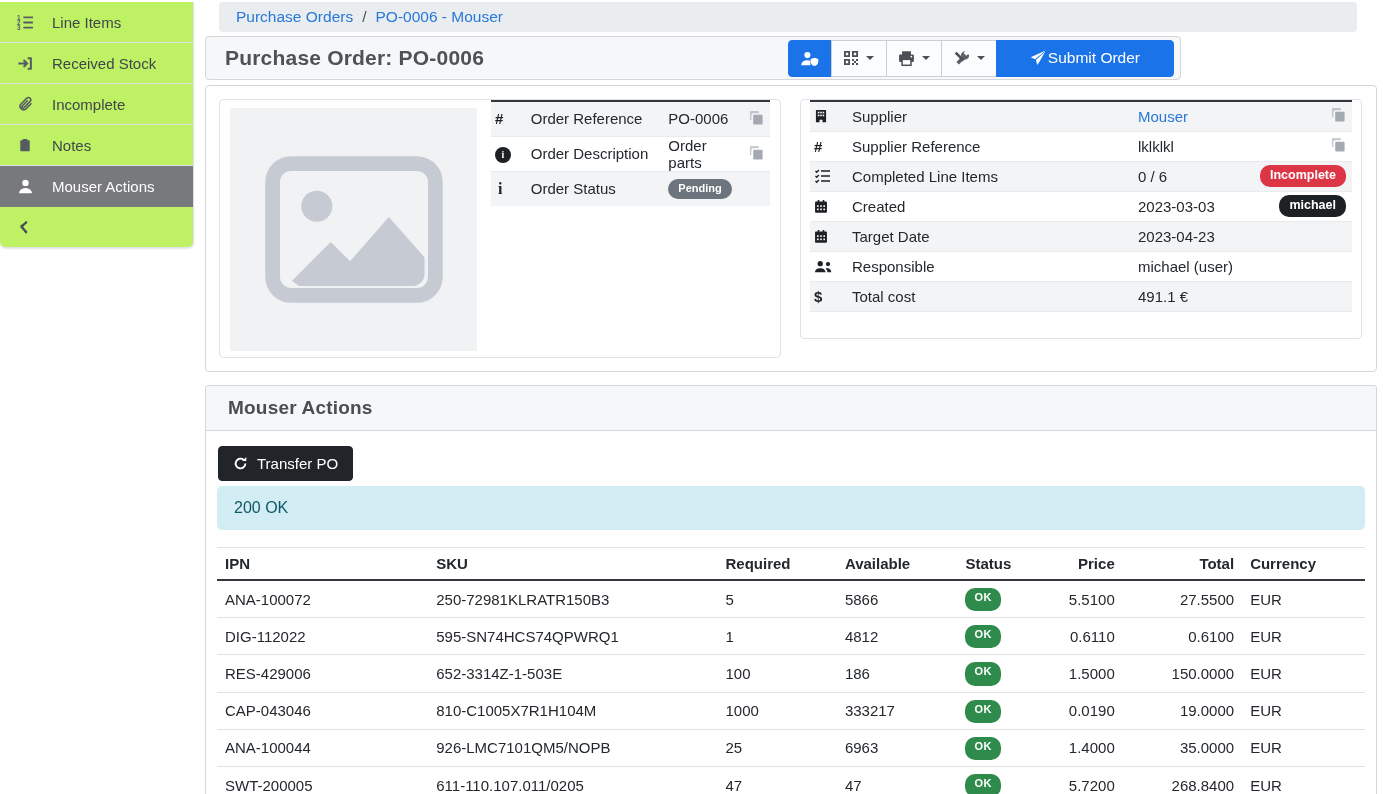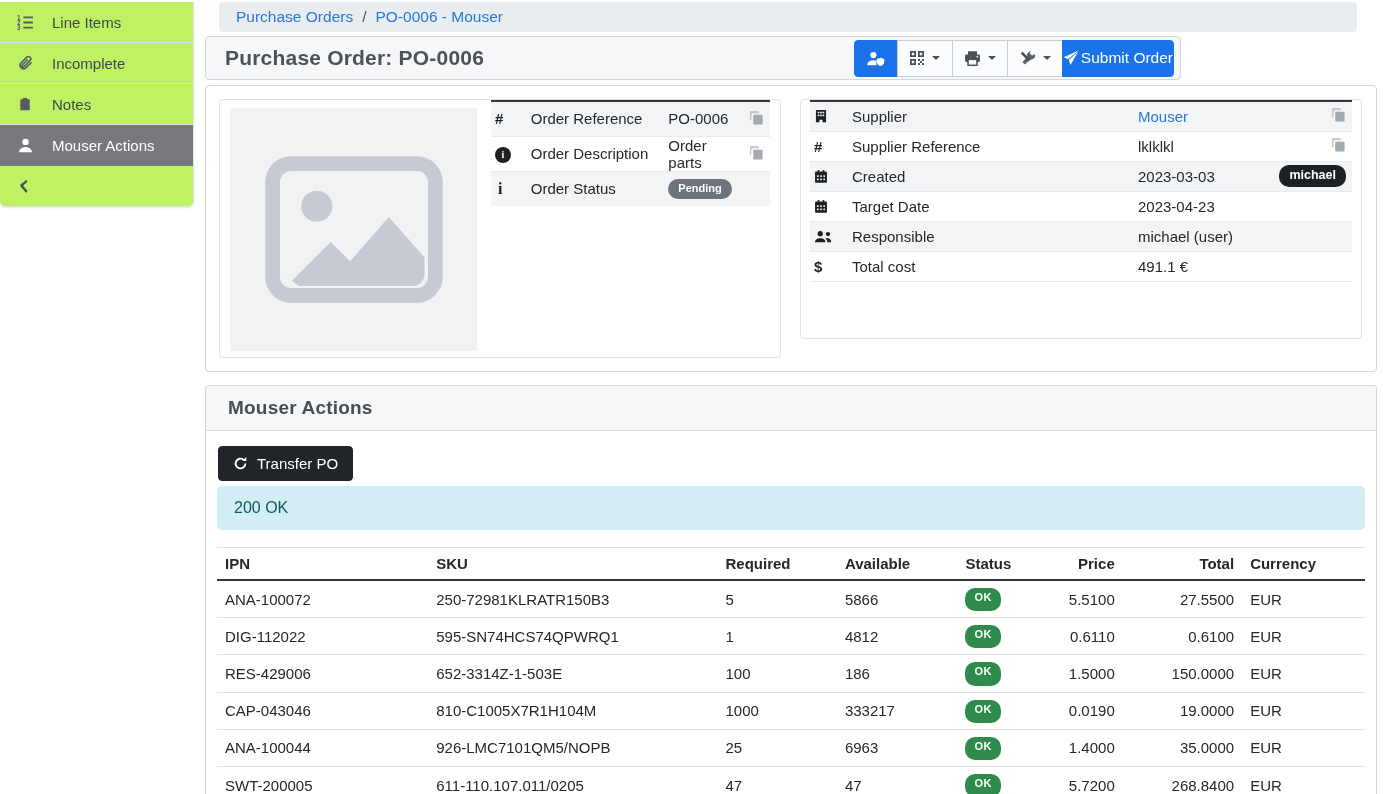--- a/index.html
+++ b/index.html
@@ -37,21 +37,21 @@
     font-family:inherit;font-size:15px;cursor:pointer;background:none;padding:0;box-sizing:border-box;}
   .hdr-actions .btn{height:37px;border-radius:0;margin-left:-1px;}
   .hdr-actions .btn:first-child{border-radius:4px 0 0 4px;margin-left:0;}
   .hdr-actions .btn:last-child{border-radius:0 4px 4px 0;}
   .btn-blue{background:#1a73e8;border-color:#1a73e8;color:#fff;}
   .btn-light{background:#fbfcfd;border-color:#c9ced3;color:#4a5056;}
   .icon-only{width:44px;}
   .dd{width:56px;gap:7px;}
   .caret{width:0;height:0;border-left:4px solid transparent;border-right:4px solid transparent;
     border-top:4px solid currentColor;}
-  .btn-submit{padding:0 0;gap:2px;font-size:15.5px;}
+  .btn-submit{padding:0 33px;gap:2px;font-size:15.5px;}
 
   
   .details-panel{position:absolute;left:205px;top:85px;width:1172px;height:287px;box-sizing:border-box;
     background:#fff;border:1px solid #d3d7db;border-radius:4px;padding:13px;display:flex;gap:19px;
     align-items:flex-start;}
   .card{border:1px solid #dfe3e7;border-radius:4px;box-sizing:border-box;background:#fff;}
   .card-left{width:562px;height:259px;display:flex;gap:14px;padding:0 10px;}
   .img-box{width:247px;height:243px;margin-top:8px;background:#f0f2f4;display:flex;align-items:center;
     justify-content:center;flex-shrink:0;}
   .card-left .tbl-wrap{flex:1;}
@@ -116,20 +116,29 @@
       <svg viewBox="0 0 16 16" width="17" height="17">
           <g stroke="currentColor" stroke-width="1.8" fill="none">
             <path d="M6 3.2h9M6 8h9M6 12.8h9"></path>
           </g>
           <text x="0" y="5.6" font-size="6" fill="currentColor" font-weight="bold">1</text>
           <text x="0" y="10.4" font-size="6" fill="currentColor" font-weight="bold">2</text>
           <text x="0" y="15.2" font-size="6" fill="currentColor" font-weight="bold">3</text>
         </svg>
     </span>
     <span>Line Items</span>
+  </div>
+  <div class="sb-item">
+    <span class="sb-ico">
+      <svg viewBox="0 0 16 16" width="17" height="17" fill="currentColor">
+          <path d="M10 2.2h3.2a.8.8 0 0 1 .8.8v10a.8.8 0 0 1-.8.8H10v-1.9h2.1V4.1H10z"></path>
+          <path d="M6.9 4.1L10.8 8 6.9 11.9 5.5 10.5 7 9H1.3V7H7L5.5 5.5z"></path>
+        </svg>
+    </span>
+    <span>Received Stock</span>
   </div>
   <div class="sb-item">
     <span class="sb-ico">
       <svg viewBox="0 0 16 16" width="17" height="17" fill="none" stroke="currentColor" stroke-width="1.5" stroke-linecap="round" stroke-linejoin="round">
           <path d="M13.2 7.3l-5.1 5.1a3.3 3.3 0 0 1-4.6-4.6l5.8-5.8a2.2 2.2 0 0 1 3.1 3.1L6.6 10.9a1.1 1.1 0 0 1-1.6-1.6l4.8-4.8"></path>
         </svg>
     </span>
     <span>Incomplete</span>
   </div>
   <div class="sb-item">
@@ -287,20 +296,33 @@
         <tr>
           <td class="ic"><span class="ic-hash">#</span></td>
           <td class="lbl">Supplier Reference</td>
           <td class="val">lklklkl</td>
           <td class="act"><span class="copy"><svg viewBox="0 0 16 16" width="15" height="15" fill="currentColor">
                   <path d="M5.5 5h8a1 1 0 0 1 1 1v8.5a1 1 0 0 1-1 1h-8a1 1 0 0 1-1-1V6a1 1 0 0 1 1-1z" opacity=".9"></path>
                   <path d="M2 1h7.5a1 1 0 0 1 1 1v1.5H5A2.5 2.5 0 0 0 2.5 6v5H2a1 1 0 0 1-1-1V2a1 1 0 0 1 1-1z" opacity=".55"></path>
                 </svg></span></td>
         </tr>
         <tr>
+          <td class="ic"><span><svg viewBox="0 0 16 16" width="17" height="16">
+                  <g stroke="currentColor" stroke-width="1.7" fill="none">
+                    <path d="M6.5 3h9M6.5 8h9M6.5 13h9"></path>
+                  </g>
+                  <g stroke="currentColor" stroke-width="1.4" fill="none">
+                    <path d="M1 3l1.2 1.2L4.4 1.9M1 8l1.2 1.2L4.4 6.9M1 13l1.2 1.2L4.4 11.9"></path>
+                  </g>
+                </svg></span></td>
+          <td class="lbl">Completed Line Items</td>
+          <td class="val">0 / 6</td>
+          <td class="act"><span class="badge badge-incomplete">Incomplete</span></td>
+        </tr>
+        <tr>
           <td class="ic"><span><svg viewBox="0 0 16 16" width="14" height="15" fill="currentColor">
                   <rect x="4.2" y=".6" width="1.9" height="2.6"></rect>
                   <rect x="9.9" y=".6" width="1.9" height="2.6"></rect>
                   <rect x="1.2" y="2.4" width="13.6" height="12.6" rx="1"></rect>
                   <g fill="#f6f7f8">
                     <rect x="3.4" y="6.6" width="1.9" height="1.9"></rect>
                     <rect x="7.05" y="6.6" width="1.9" height="1.9"></rect>
                     <rect x="10.7" y="6.6" width="1.9" height="1.9"></rect>
                     <rect x="3.4" y="10.3" width="1.9" height="1.9"></rect>
                     <rect x="7.05" y="10.3" width="1.9" height="1.9"></rect>

